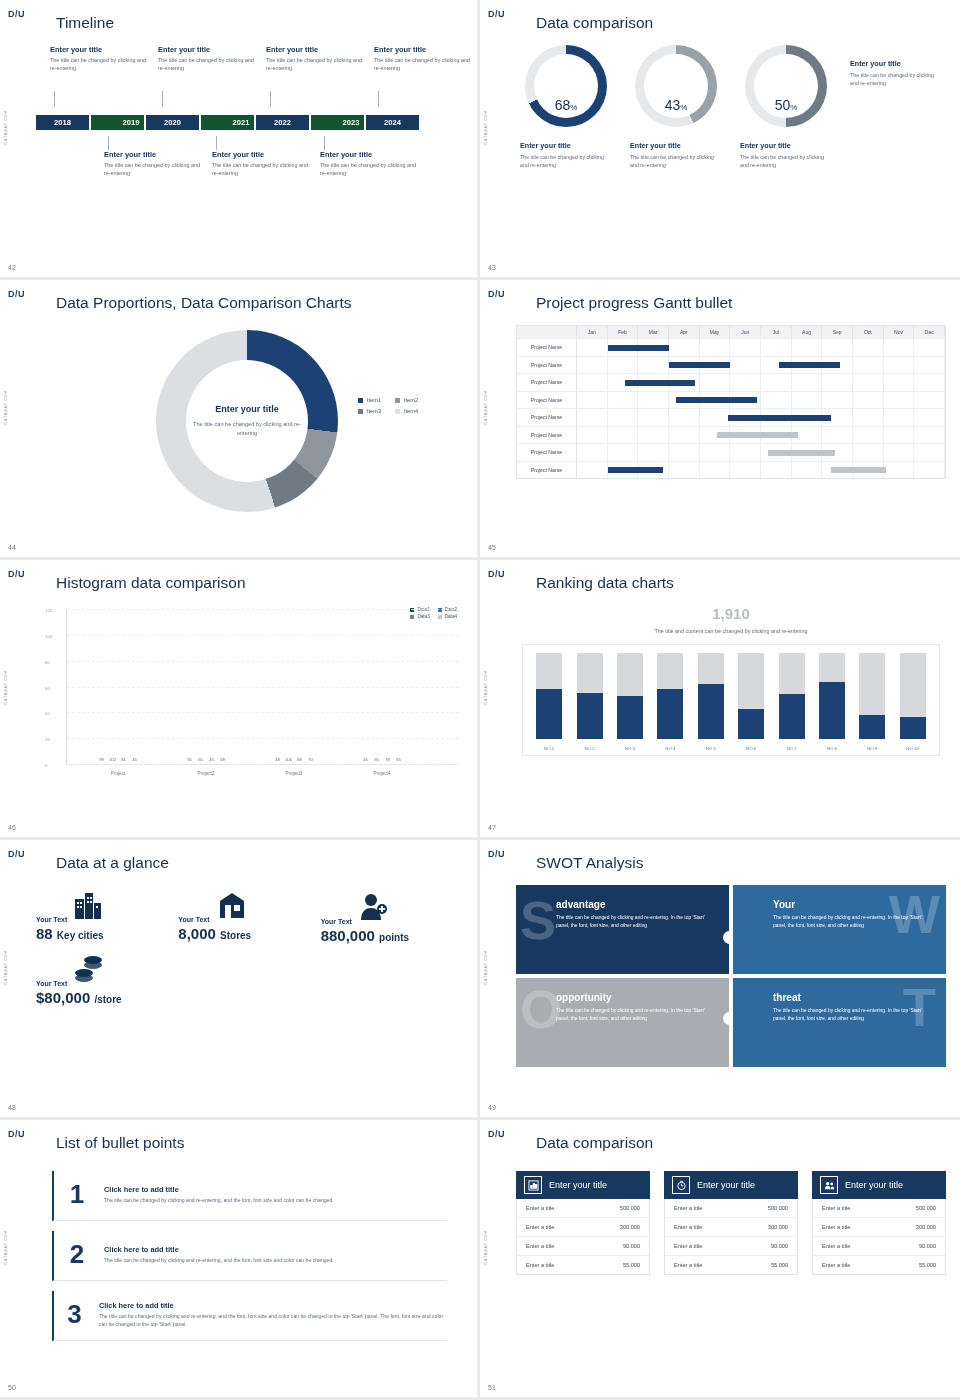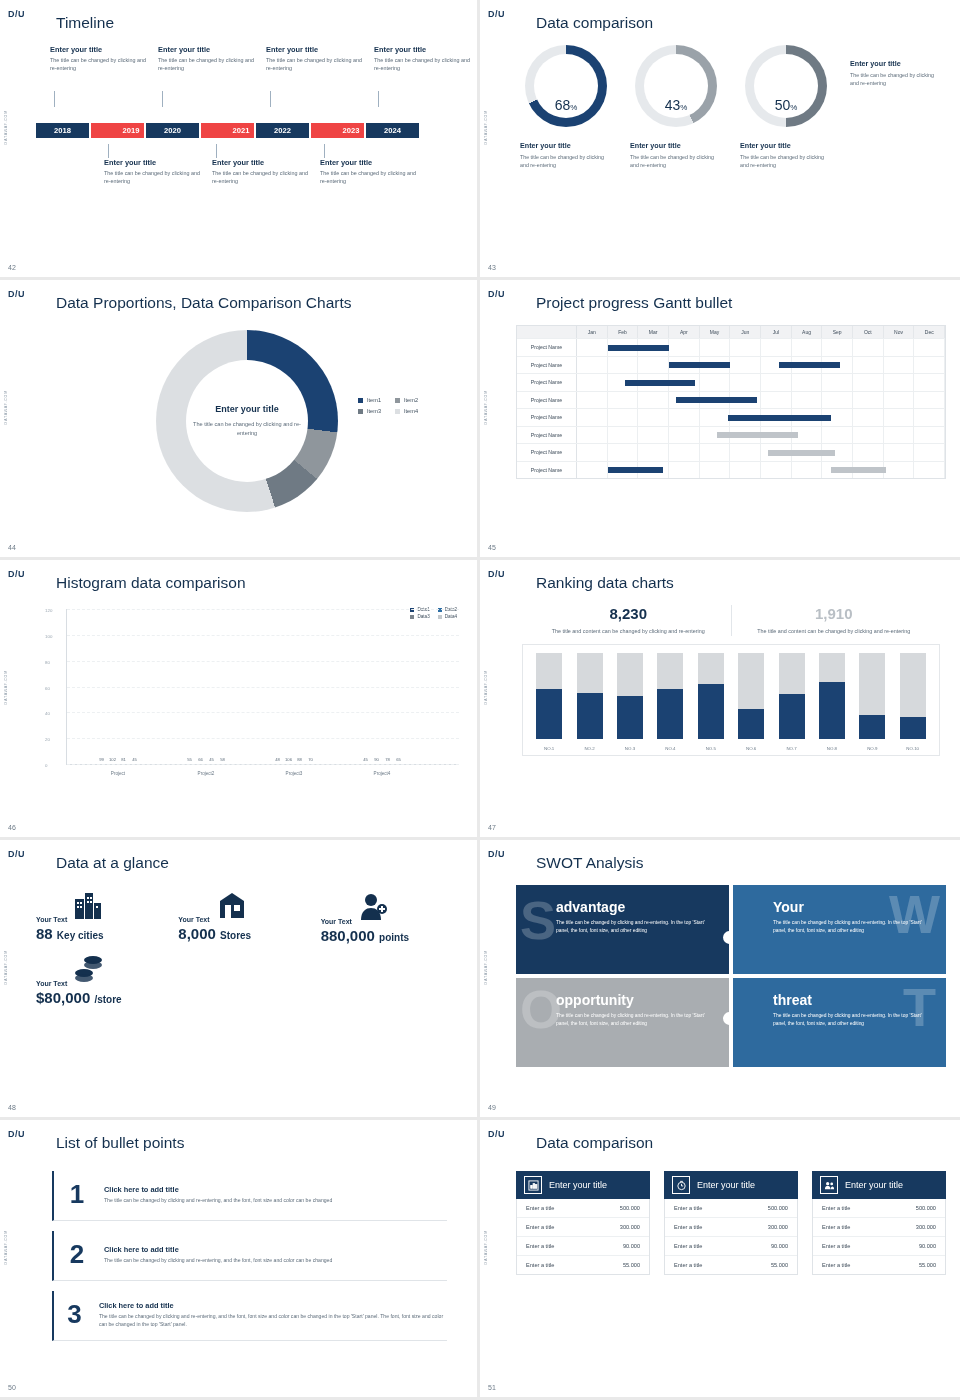--- a/index.html
+++ b/index.html
@@ -42,26 +42,26 @@
     position: absolute; left: 56px; top: 14px;
     font-size: 15.5px; font-weight: normal; color: #14304e;
   }
   .body { position: absolute; left: 36px; right: 14px; top: 45px; bottom: 22px; }
 
   
   .tl-top { position: relative; height: 62px; }
   .tl-item { position: absolute; width: 100px; }
   .tl-item .h { font-size: 7.4px; font-weight: bold; color: #14304e; }
   .tl-item .p { font-size: 5.4px; color: #5d6c7a; line-height: 1.45; margin-top: 3px; }
-  .tl-bar { position: relative; height: 15px; margin-top: 16px; display: flex; gap: 2px; }
+  .tl-bar { position: relative; height: 15px; margin-top: 8px; display: flex; gap: 2px; }
   .tl-year {
     width: 53px; height: 15px; background: #17395f; color: #fff;
     font-size: 7.6px; font-weight: bold; display: flex; align-items: center; justify-content: center;
   }
-  .tl-year.alt { background: #ef4444; padding-left: 27px; }
+  .tl-year.alt { background: #14532d; padding-left: 27px; }
   .tl-stem { position: absolute; width: 1px; background: #9fb0c0; }
   .tl-bot { position: relative; height: 60px; margin-top: 6px; }
 
   
   .gauges { display: flex; gap: 18px; padding-left: 4px; }
   .gauge { width: 92px; }
   .ring { width: 82px; height: 82px; border-radius: 50%; position: relative; margin: 0 auto; }
   .ring .hole {
     position: absolute; inset: 9px; background: #fff; border-radius: 50%;
     display: flex; align-items: center; justify-content: center;
@@ -135,21 +135,21 @@
   .g-item .lbl { font-size: 7px; color: #14304e; font-weight: bold; }
   .g-item .big { font-size: 15px; font-weight: bold; color: #14304e; margin-top: 2px; }
   .g-item .big em { font-style: normal; font-size: 10px; font-weight: bold; }
   .g-row-in { display: flex; align-items: flex-end; gap: 6px; }
   .g-ico { color: #14304e; }
 
   
   .swot { display: grid; grid-template-columns: 1fr 1fr; grid-template-rows: 1fr 1fr; gap: 4px; height: 182px; }
   .sw-cell { position: relative; padding: 14px 14px 10px 40px; overflow: hidden; }
   .sw-cell .letter { position: absolute; font-size: 54px; font-weight: bold; opacity: .22; line-height: 1; }
-  .sw-cell .h { font-size: 14px; font-weight: bold; }
+  .sw-cell .h { font-size: 10px; font-weight: bold; }
   .sw-cell .p { font-size: 4.9px; line-height: 1.55; margin-top: 4px; }
   .sw-s { background: #17395f; color: #fff; }
   .sw-w { background: #2e6a9e; color: #fff; }
   .sw-o { background: #a9adb1; color: #fff; }
   .sw-t { background: #2e6a9e; color: #fff; }
   .knob { position: absolute; width: 13px; height: 13px; border-radius: 50%; background: #fff; }
 
   
   .blist { display: flex; flex-direction: column; gap: 10px; padding-top: 6px; }
   .bitem { display: flex; align-items: center; gap: 14px; border-bottom: 1px solid #e0e4e8; padding: 8px 0 10px 10px; border-left: 2px solid #17395f; }
@@ -615,24 +615,20 @@
     </div>
   </div>
 
   <div class="slide">
     <div class="logo">D/U</div>
     <div class="vlabel">DATAWAY.COM</div>
     <div class="pagenum">47</div>
     <div class="title">Ranking data charts</div>
     <div class="body">
       <div class="rank-top">
-        <div class="rank-card div">
-          <div class="num">8,230</div>
-          <div class="p">The title and content can be changed by clicking and re-entering</div>
-        </div>
         <div class="rank-card">
           <div class="num grey">1,910</div>
           <div class="p">The title and content can be changed by clicking and re-entering</div>
         </div>
       </div>
       <div class="rank-chart">
         <div class="rank-cols">
           <div class="rank-col">
               <div class="fill" style="height:58%"></div>
             </div>

